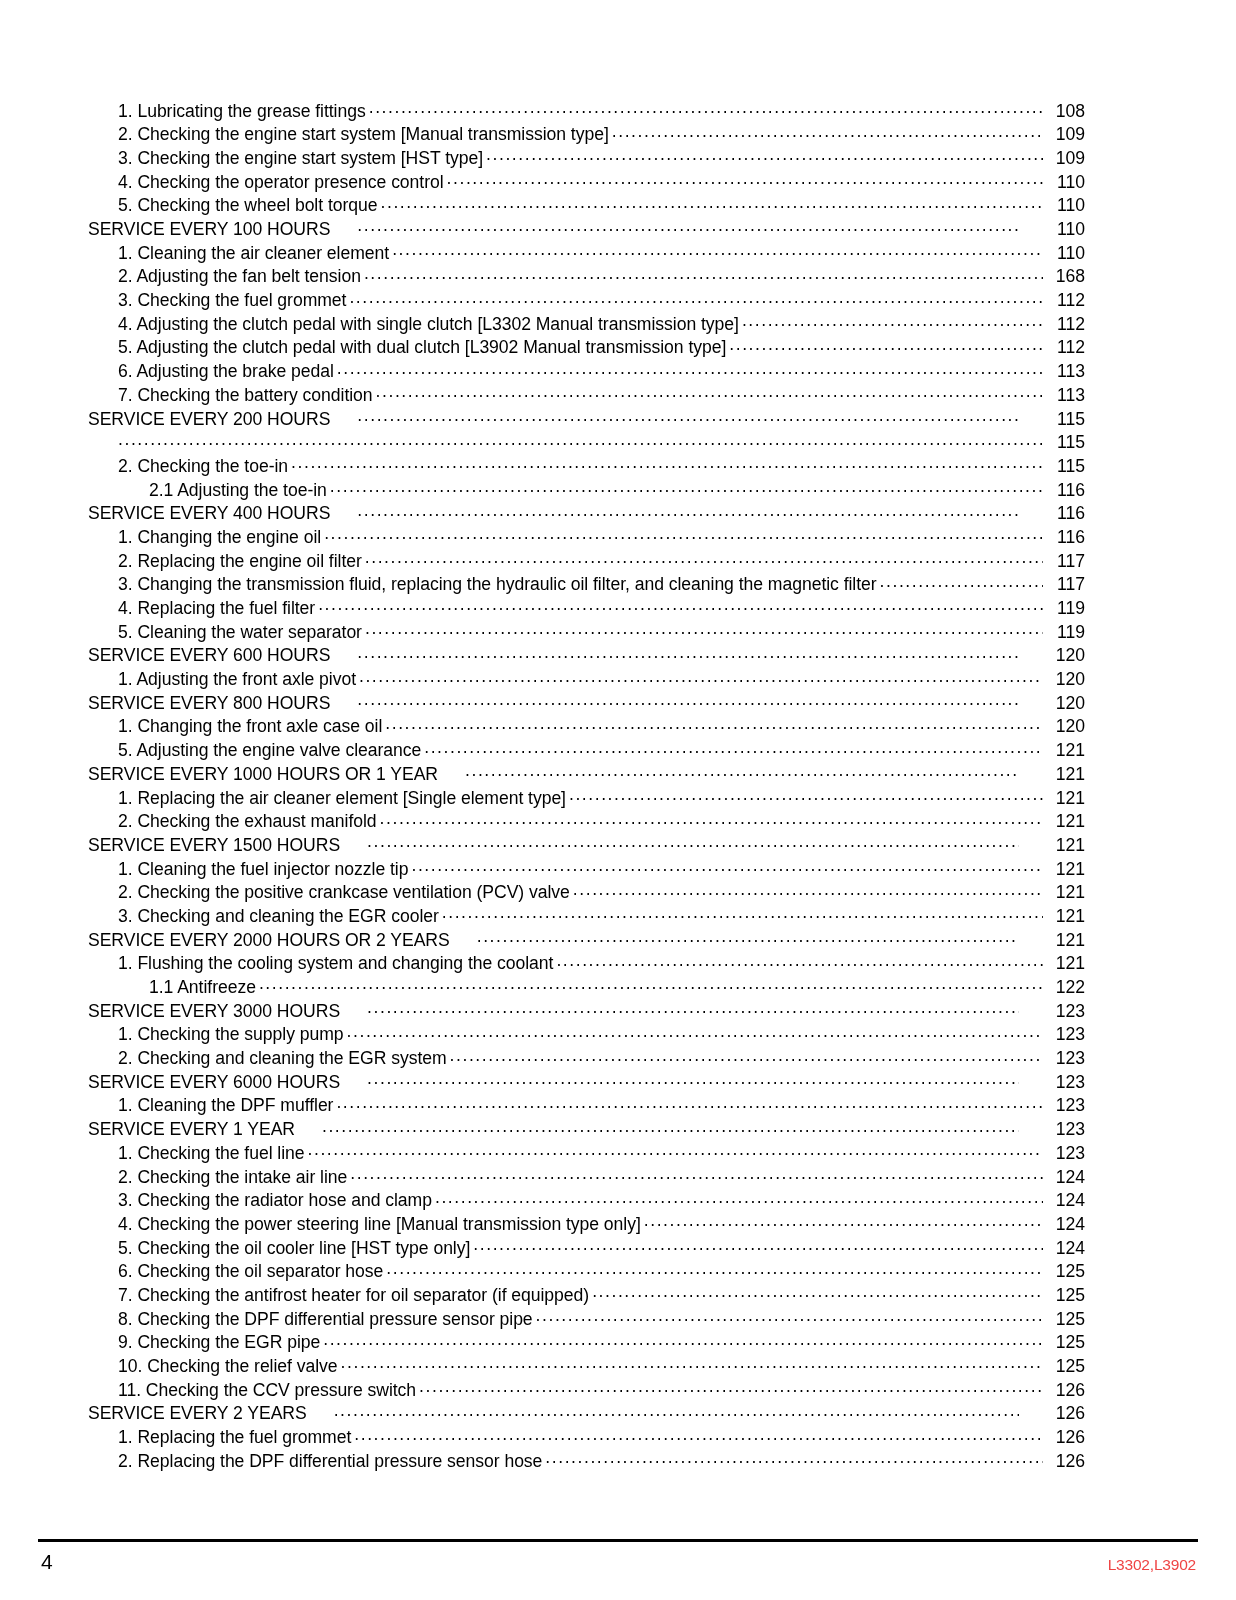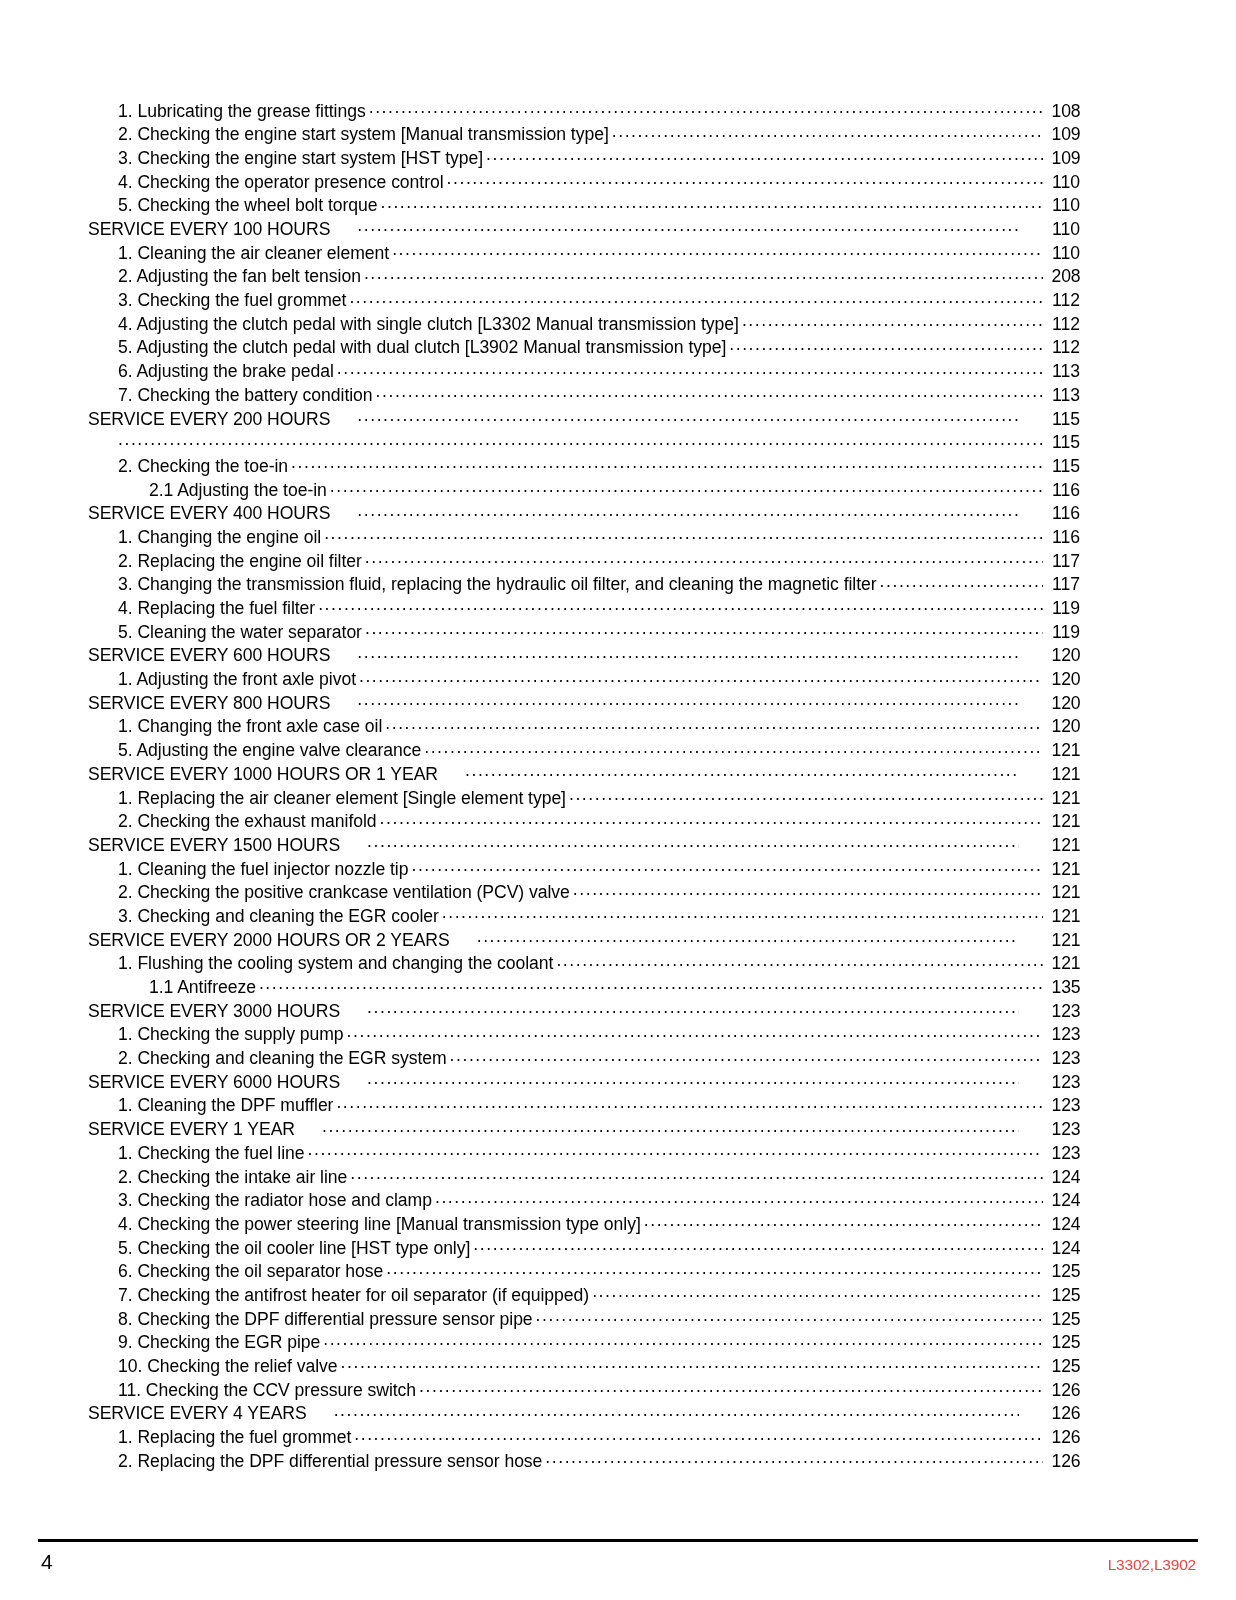--- a/index.html
+++ b/index.html
@@ -65,21 +65,21 @@
     bottom: 0;
     letter-spacing: 1.55px;
     font-size: 17.6px;
     line-height: 1em;
     color: #000;
   }
 
   .toc-row .pageno {
     flex: 0 0 auto;
     width: 42px;
-    text-align: center;
+    text-align: right;
     padding-left: 4px;
   }
 
   
   .lvl-0 { padding-left: 0px; gap: 24px; }
   .lvl-1 { padding-left: 30px; }
   .lvl-2 { padding-left: 61px; }
 
   
   .footer-rule {
@@ -147,21 +147,21 @@
         <span class="pageno">110</span>
       </div>
       <div class="toc-row lvl-1">
         <span class="label">1. Cleaning the air cleaner element</span>
         <span class="leader"></span>
         <span class="pageno">110</span>
       </div>
       <div class="toc-row lvl-1">
         <span class="label">2. Adjusting the fan belt tension</span>
         <span class="leader"></span>
-        <span class="pageno">208</span>
+        <span class="pageno">168</span>
       </div>
       <div class="toc-row lvl-1">
         <span class="label">3. Checking the fuel grommet</span>
         <span class="leader"></span>
         <span class="pageno">112</span>
       </div>
       <div class="toc-row lvl-1">
         <span class="label">4. Adjusting the clutch pedal with single clutch [L3302 Manual transmission type]</span>
         <span class="leader"></span>
         <span class="pageno">112</span>
@@ -296,21 +296,21 @@
         <span class="pageno">121</span>
       </div>
       <div class="toc-row lvl-1">
         <span class="label">1. Flushing the cooling system and changing the coolant</span>
         <span class="leader"></span>
         <span class="pageno">121</span>
       </div>
       <div class="toc-row lvl-2">
         <span class="label">1.1 Antifreeze</span>
         <span class="leader"></span>
-        <span class="pageno">135</span>
+        <span class="pageno">122</span>
       </div>
       <div class="toc-row lvl-0">
         <span class="label">SERVICE EVERY 3000 HOURS</span>
         <span class="leader"></span>
         <span class="pageno">123</span>
       </div>
       <div class="toc-row lvl-1">
         <span class="label">1. Checking the supply pump</span>
         <span class="leader"></span>
         <span class="pageno">123</span>
@@ -384,21 +384,21 @@
         <span class="label">10. Checking the relief valve</span>
         <span class="leader"></span>
         <span class="pageno">125</span>
       </div>
       <div class="toc-row lvl-1">
         <span class="label">11. Checking the CCV pressure switch</span>
         <span class="leader"></span>
         <span class="pageno">126</span>
       </div>
       <div class="toc-row lvl-0">
-        <span class="label">SERVICE EVERY 4 YEARS</span>
+        <span class="label">SERVICE EVERY 2 YEARS</span>
         <span class="leader"></span>
         <span class="pageno">126</span>
       </div>
       <div class="toc-row lvl-1">
         <span class="label">1. Replacing the fuel grommet</span>
         <span class="leader"></span>
         <span class="pageno">126</span>
       </div>
       <div class="toc-row lvl-1">
         <span class="label">2. Replacing the DPF differential pressure sensor hose</span>

